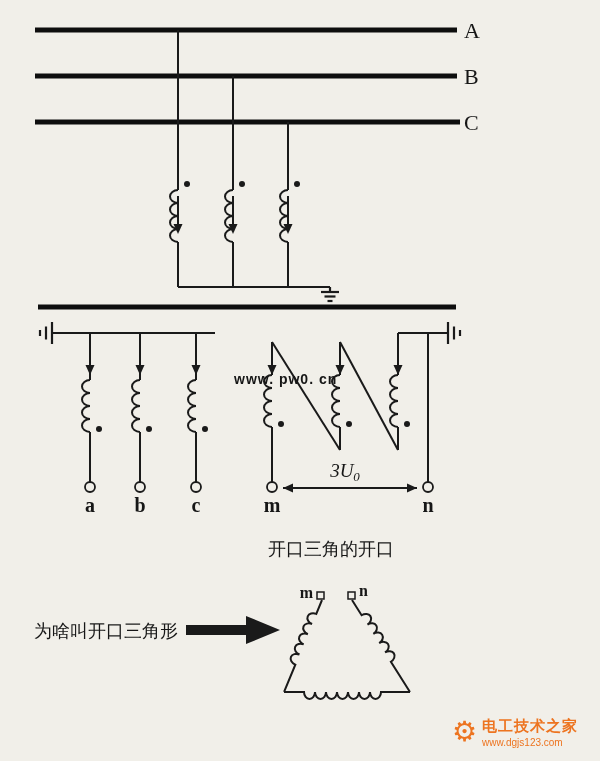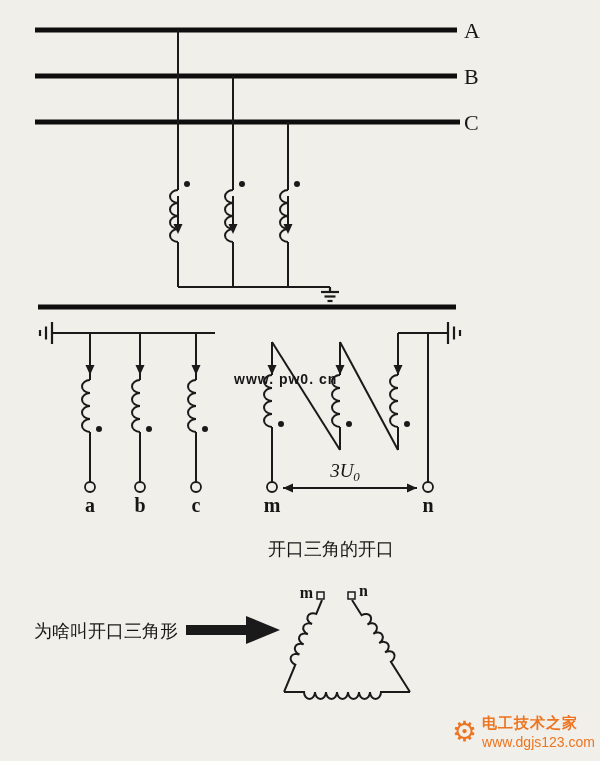--- a/index.html
+++ b/index.html
@@ -24,21 +24,21 @@
   .wm{font-size:14px;font-weight:bold;letter-spacing:1px;font-family:"Liberation Sans",sans-serif;}
   .tri-term{font-size:16px;font-weight:bold;font-family:"Liberation Serif",serif;}
   .logo{
     position:absolute;left:452px;top:708px;width:144px;height:48px;
     display:flex;align-items:center;gap:5px;color:#ed7420;
     font-family:"Liberation Sans",sans-serif;
   }
   .logo .gear{font-size:28px;line-height:1;}
   .logo .col{display:flex;flex-direction:column;}
   .logo .site{font-size:15px;font-weight:bold;letter-spacing:1px;}
-  .logo .url{font-size:14px;margin-top:1px;}
+  .logo .url{font-size:10px;margin-top:1px;}
 </style>
 </head>
 <body>
 
 <div class="page">
 <svg width="600" height="761" viewBox="0 0 600 761">
 
   <line class="bus" x1="35" y1="30" x2="457" y2="30"></line>
   <line class="bus" x1="35" y1="76" x2="457" y2="76"></line>
   <line class="bus" x1="35" y1="122" x2="460" y2="122"></line>

